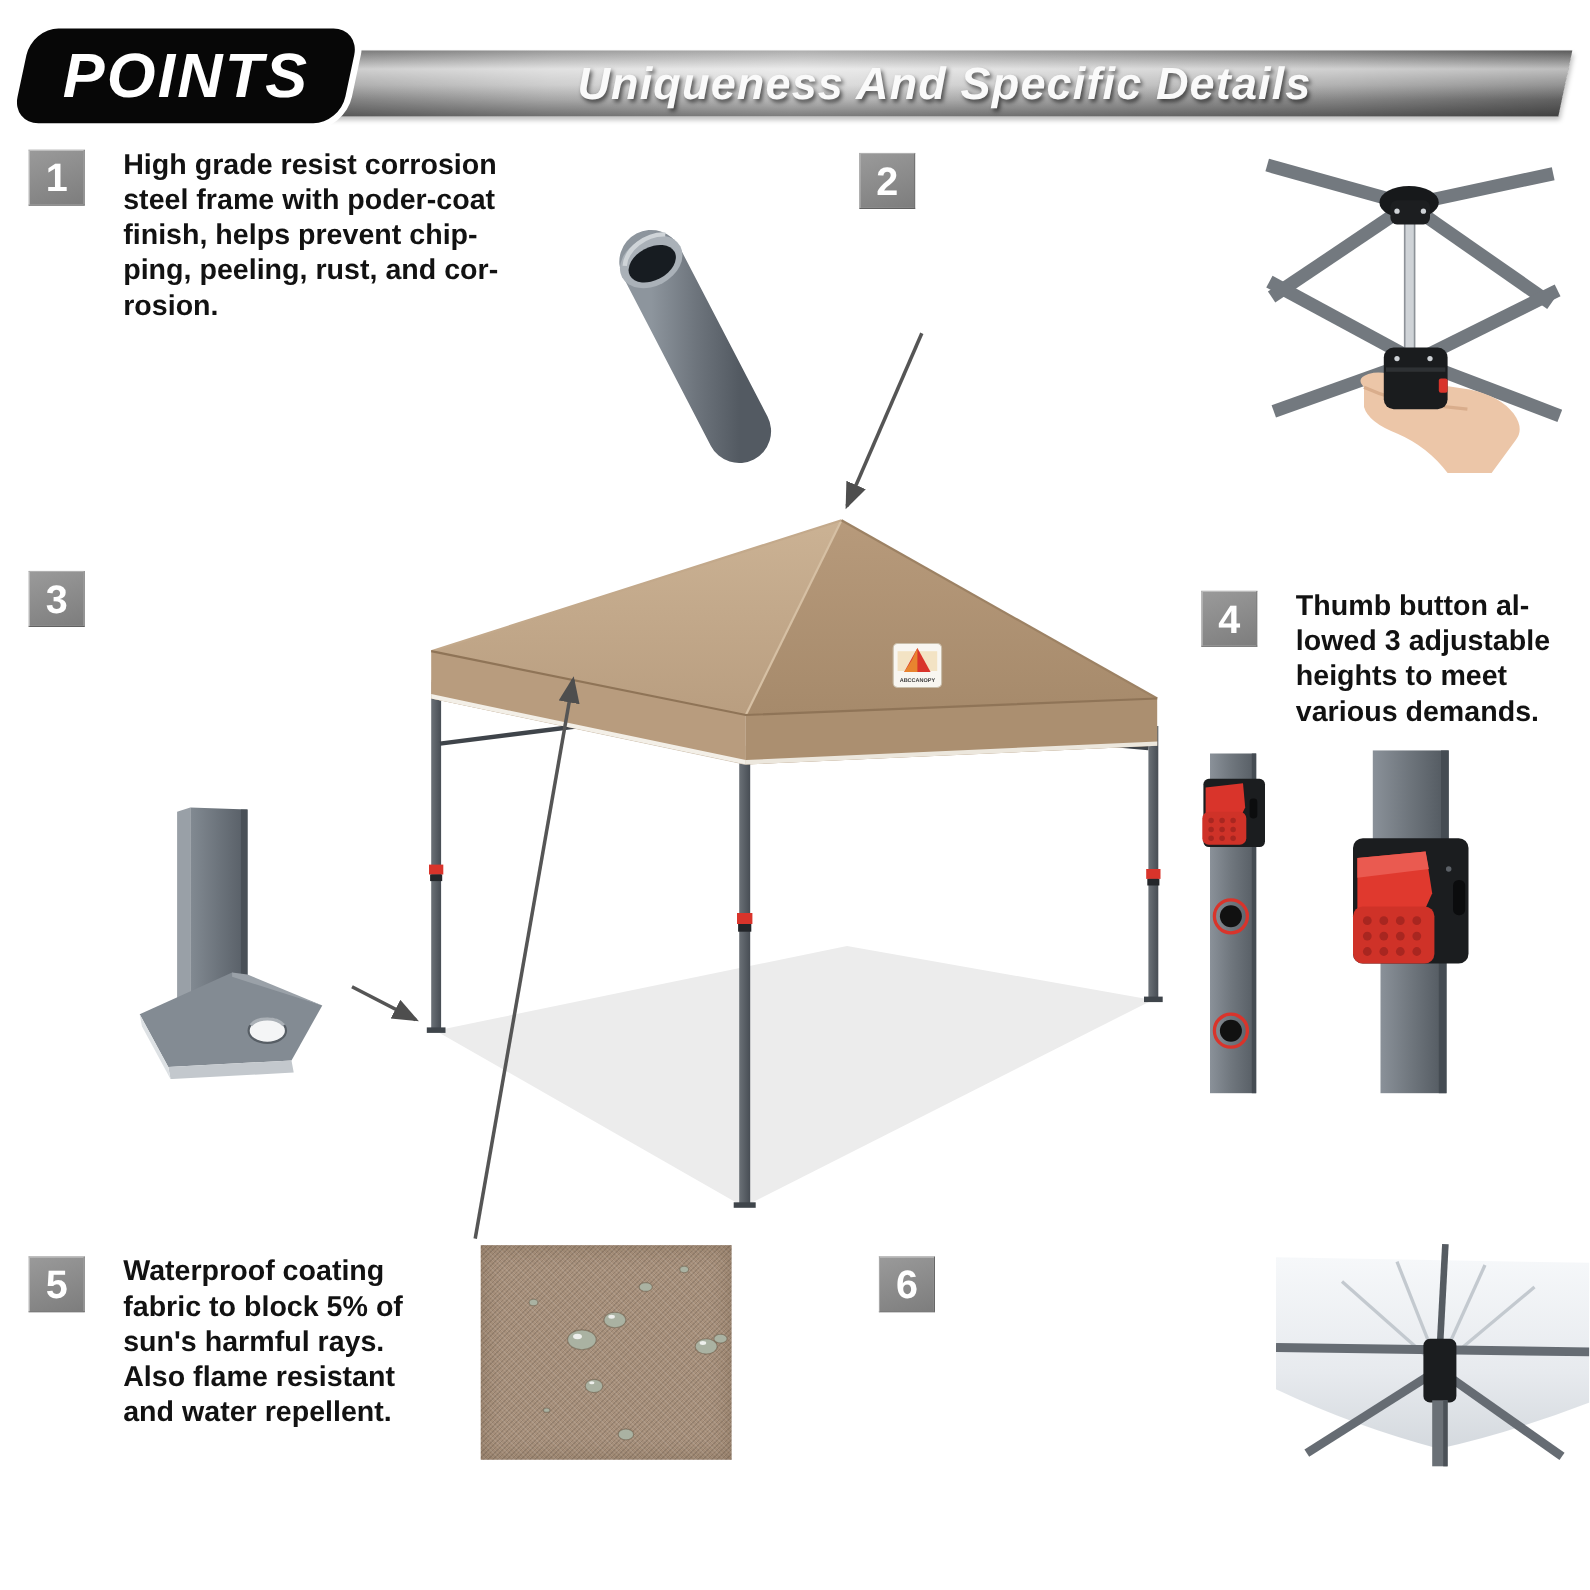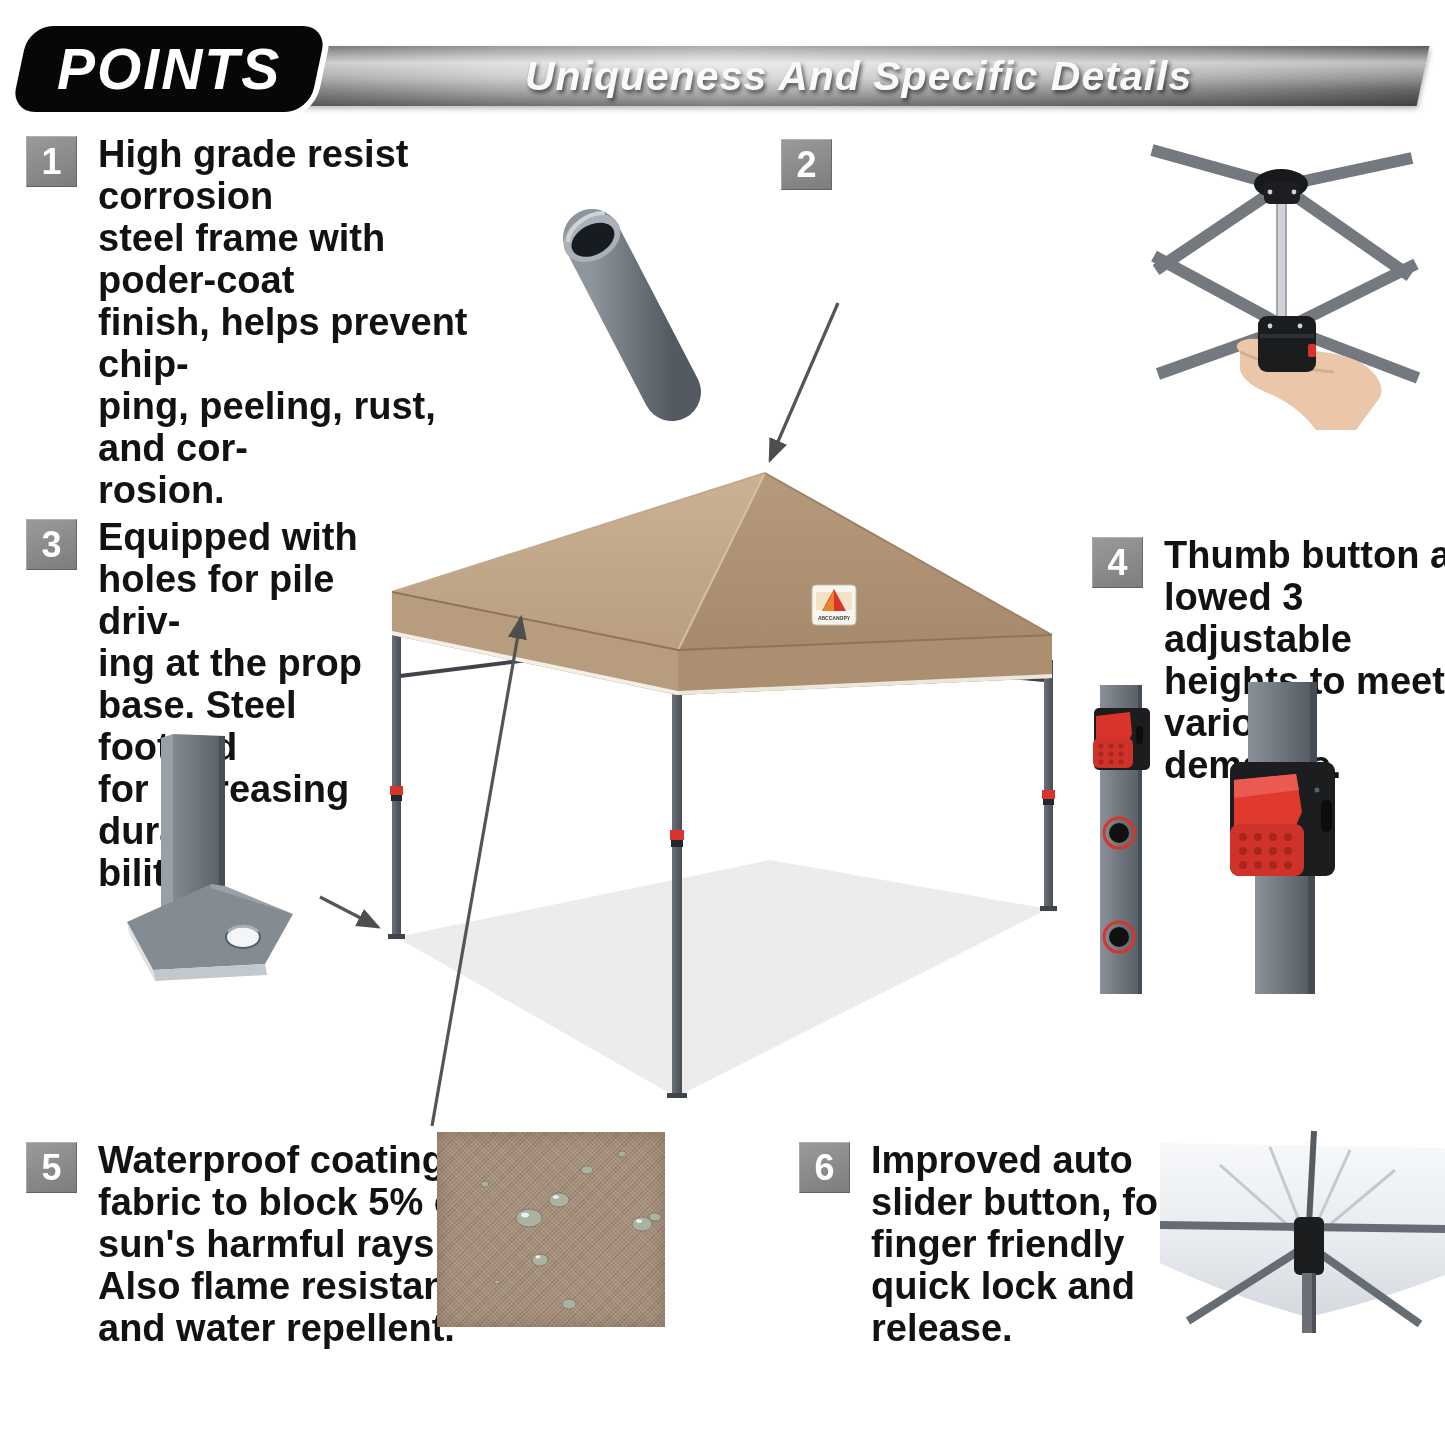--- a/index.html
+++ b/index.html
@@ -36,22 +36,23 @@
   
   .point{display:flex;align-items:flex-start;gap:21px;}
   .badge{
     flex:0 0 auto;width:49px;height:49px;text-align:center;line-height:49px;
     background:linear-gradient(160deg,#9a9a9a 0%,#7d7d7d 100%);
     border-top:1px solid #b0b0b0;border-left:1px solid #a8a8a8;
     border-right:1px solid #676767;border-bottom:1px solid #616161;
     color:#fff;font-weight:bold;font-size:36px;
   }
   .pt-text{
-    white-space:pre-line;font-weight:bold;font-size:38px;line-height:42px;color:#121212;
+    white-space:pre-line;font-weight:bold;font-size:26px;line-height:32px;color:#121212;
     margin-top:-3px;
+    margin-left:14px;
   }
   
   .fabric{
     left:437px;top:1132px;width:228px;height:195px;
     background-color:#a8917c;
     background-image:
       repeating-linear-gradient(45deg, rgba(255,255,255,.10) 0 1px, rgba(0,0,0,0) 1px 3px),
       repeating-linear-gradient(-45deg, rgba(0,0,0,.12) 0 1px, rgba(0,0,0,0) 1px 3px);
     box-shadow:inset 0 0 18px rgba(60,40,20,.25);
   }
@@ -77,26 +78,20 @@
 ping, peeling, rust, and cor-
 rosion.</div>
 </div>
 
 <div class="abs point" style="left:781px;top:139px;">
   <div class="badge">2</div>
 </div>
 
 <div class="abs point" style="left:26px;top:519px;">
   <div class="badge">3</div>
-  <div class="pt-text" style="width:312px;">Equipped with
-holes for pile driv-
-ing at the prop
-base. Steel footpad
-for increasing dura-
-bility.</div>
 </div>
 
 <div class="abs point" style="left:1092px;top:537px;">
   <div class="badge">4</div>
   <div class="pt-text" style="width:312px;">Thumb button al-
 lowed 3 adjustable
 heights to meet
 various demands.</div>
 </div>
 
@@ -104,25 +99,20 @@
   <div class="badge">5</div>
   <div class="pt-text" style="width:392px;">Waterproof coating
 fabric to block 5% of
 sun's harmful rays.
 Also flame resistant
 and water repellent.</div>
 </div>
 
 <div class="abs point" style="left:799px;top:1142px;">
   <div class="badge">6</div>
-  <div class="pt-text" style="width:342px;">Improved auto
-slider button, for
-finger friendly
-quick lock and
-release.</div>
 </div>
 
 <svg class="abs" style="left:532px;top:178px;" width="190" height="250" viewBox="0 0 190 250">
   <defs>
     <linearGradient id="tubeG" x1="0" y1="0" x2="1" y2="0">
       <stop offset="0" stop-color="#8d959d"></stop>
         <stop offset=".5" stop-color="#6e757d"></stop>
         <stop offset="1" stop-color="#535a62"></stop>
     </linearGradient>
   </defs>

